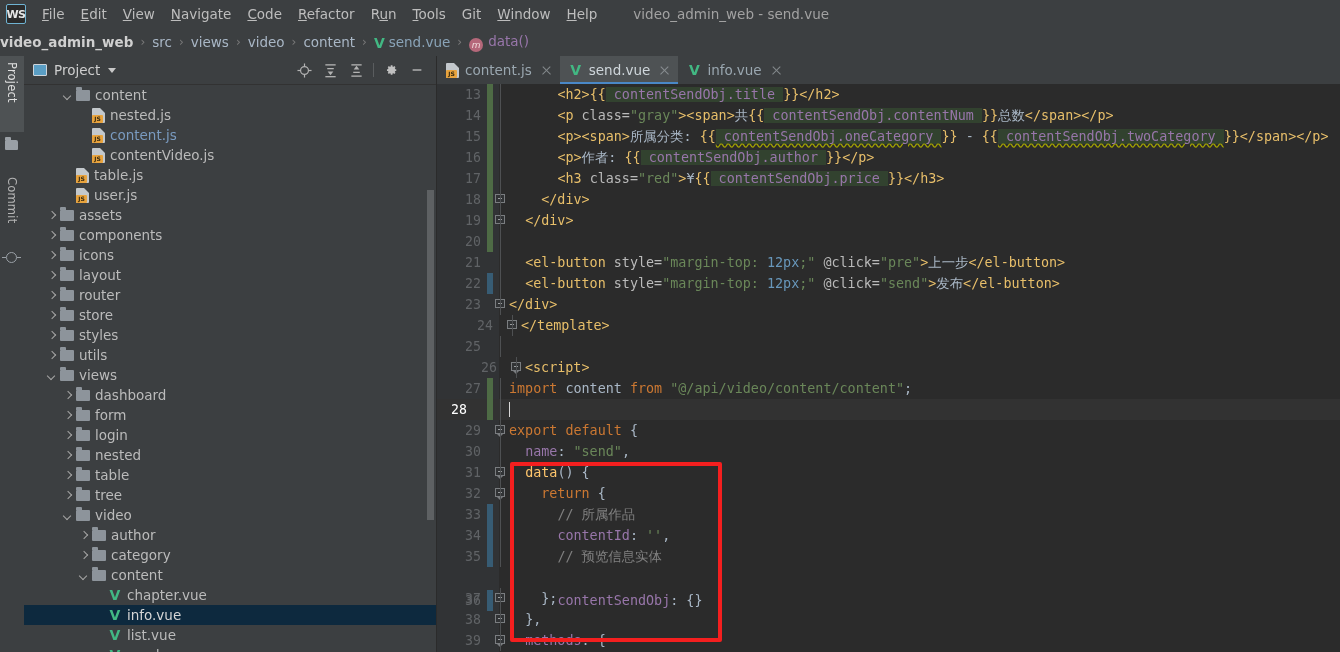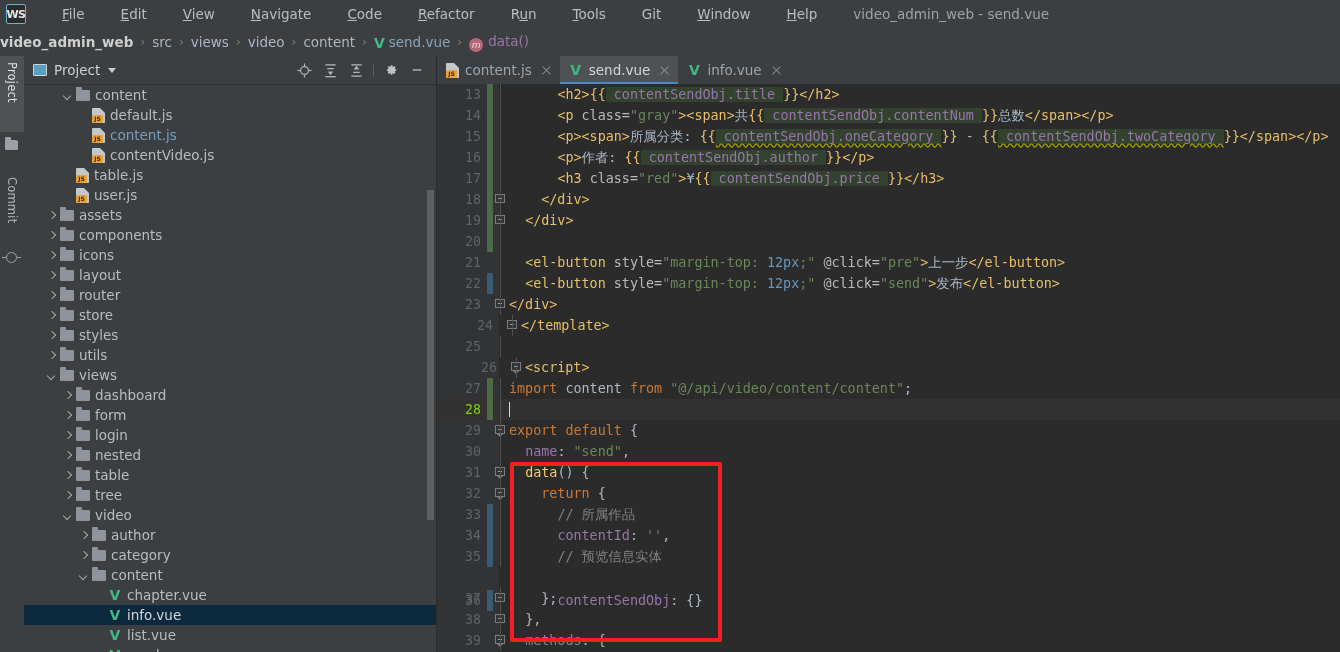--- a/index.html
+++ b/index.html
@@ -17,21 +17,21 @@
     background:#3c3f41;display:flex;align-items:center;
   }
   .ws-logo{
     width:18px;height:18px;margin-left:6px;margin-right:8px;
     background:#2b2b2b;border:1px solid #6fb3d2;border-radius:2px;
     display:flex;align-items:center;justify-content:center;
     font-size:11px;font-weight:bold;color:#e6e6e6;letter-spacing:-0.5px;
     font-family:"DejaVu Sans","Liberation Sans",sans-serif;
   }
   .menu-item{
-    padding:3px 8px;color:#bdbdbd;font-size:13.5px;white-space:nowrap;margin-left:20px;
+    padding:3px 8px;color:#bdbdbd;font-size:13.5px;white-space:nowrap;
   }
   .menu-item .mn{text-decoration:underline;}
   .win-title{
     margin-left:28px;color:#a2a2a2;font-size:13.5px;white-space:nowrap;
   }
 
   
   .breadcrumb{
     position:absolute;left:0;top:28px;width:1132px;height:28px;
     background:#3c3f41;display:flex;align-items:center;
@@ -203,21 +203,21 @@
   .gutter-bg{
     position:absolute;left:0;top:0;width:62px;height:568px;background:#313335;
   }
   .code-area{position:absolute;left:0;top:0;width:903px;height:568px;}
   .ln-row{
     position:relative;height:21px;font-size:13.4px;line-height:21px;
     font-family:"DejaVu Sans Mono","Liberation Mono",monospace;
     white-space:pre;
   }
   .ln-row.current{background:#323232;}
-  .ln-row.current .gnum{color:#84cc16;}
+  .ln-row.current .gnum{color:#ffffff;text-align:center;}
   .gnum{
     position:absolute;left:0;width:44px;text-align:right;
     color:#606366;font-size:13.2px;
     font-family:"DejaVu Sans Mono","Liberation Mono",monospace;
   }
   .chg{position:absolute;left:50px;width:6px;top:0;height:21px;}
   .chg.green{background:#4e6b45;}
   .chg.blue{background:#375c74;}
   .fold{
     position:absolute;left:58px;top:4px;width:11px;height:11px;
@@ -559,21 +559,21 @@
           <span class="ic">
             <span class="js-ic"></span>
           </span>
           <span class="lbl blueish">content.js</span>
         </div>
         <div class="row" style="position: absolute; left: 0px; right: 0px; top: 20px; padding-left: 54px;">
           <span class="arrow"></span>
           <span class="ic">
             <span class="js-ic"></span>
           </span>
-          <span class="lbl">default.js</span>
+          <span class="lbl">nested.js</span>
         </div>
         <div class="row" style="position: absolute; left: 0px; right: 0px; top: 0px; padding-left: 38px;">
           <span class="arrow down"></span>
           <span class="ic">
             <span class="folder-ic"></span>
           </span>
           <span class="lbl">content</span>
         </div>
       <div class="sb-track">
         <div class="sb-thumb" style="top:105px;height:330px;"></div>

